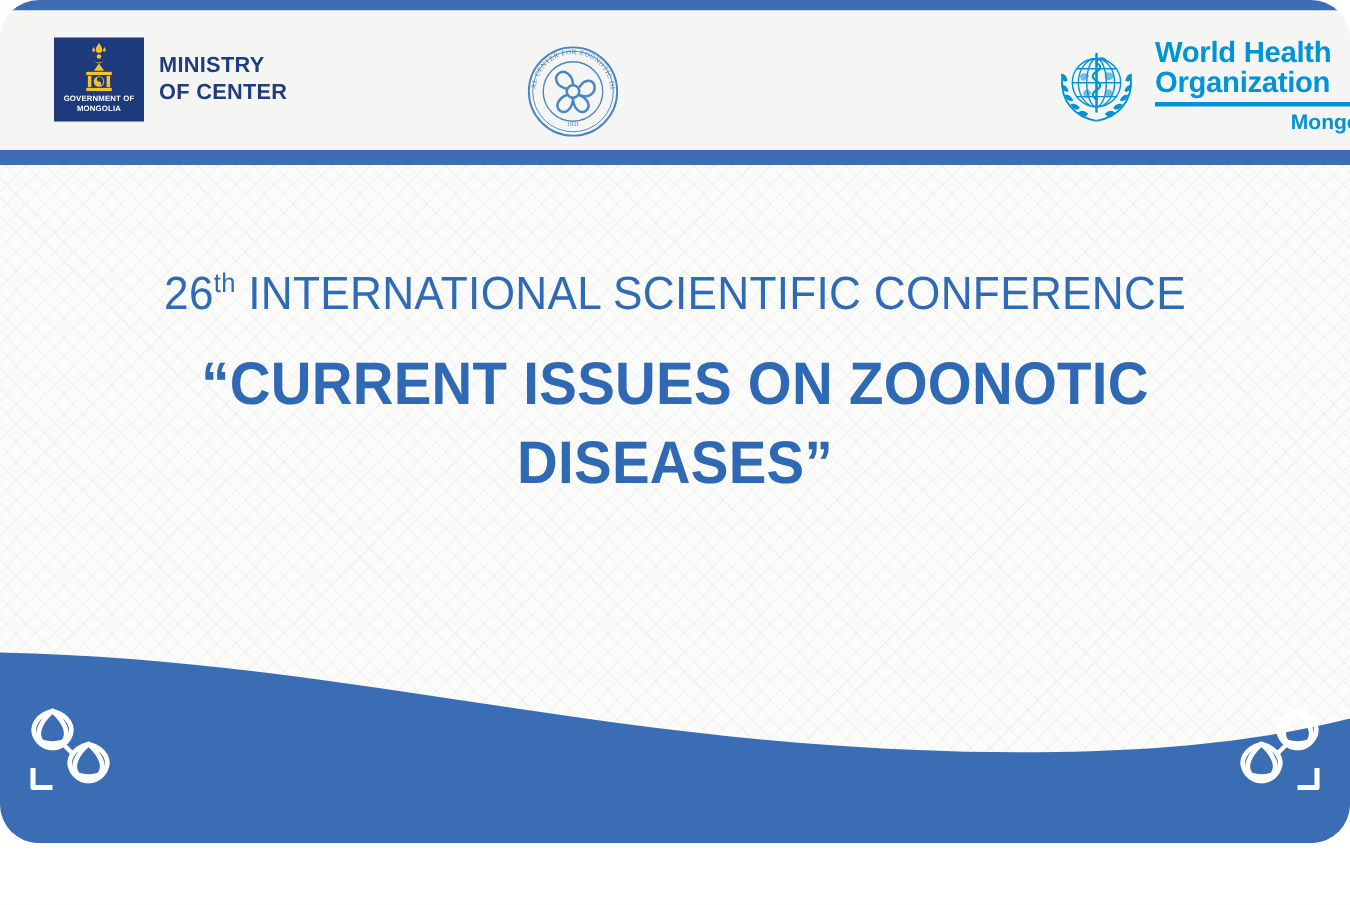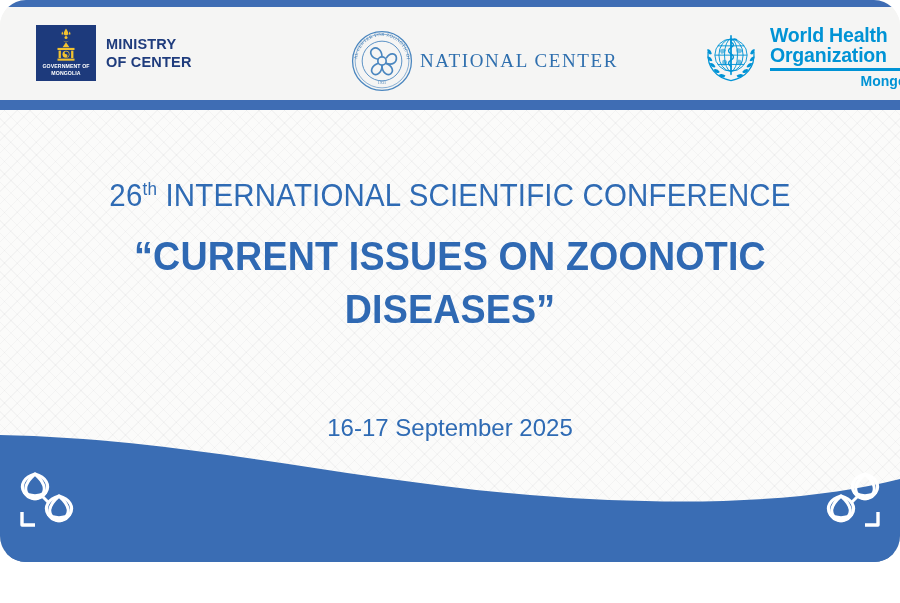--- a/index.html
+++ b/index.html
@@ -235,21 +235,20 @@
           <g>
             <path d="M50 43.5 C50 32 41 27 35.5 31 C30 35 31.5 45 44.4 47.3"></path>
             <path d="M55.6 53.2 C66 58 73 52 72.5 45.2 C72 38.4 63 35 56.5 45.8"></path>
             <path d="M44.4 53.2 C34 58 27 52 27.5 45.2 C28 38.4 37 35 43.5 45.8" opacity="0"></path>
             <path d="M50 56.5 C50 68 58 74 63.5 70 C69 66 66 57 55.8 53.4"></path>
             <path d="M44.2 53.4 C34 57 31 66 36.5 70 C42 74 50 68 50 56.5"></path>
           </g>
         </g>
       </svg>
       <div class="nczd-text">
-        <div class="nczd-l1">NATIONAL CENTER</div>
       </div>
     </div>
 
     <div class="logo" id="logo-who">
       <svg class="who-emblem" viewBox="0 0 100 100">
         <g stroke="#0093d5" fill="none" stroke-width="1.5">
 
           <circle cx="50" cy="47" r="26"></circle>
           <ellipse cx="50" cy="47" rx="10.5" ry="26"></ellipse>
           <ellipse cx="50" cy="47" rx="19.5" ry="26"></ellipse>
@@ -301,21 +300,20 @@
     </div>
   </div>
 
   <div class="headline" id="conf-line">
     <span>26</span><span class="sup">th</span><span> INTERNATIONAL SCIENTIFIC CONFERENCE</span>
   </div>
 
   <div class="headline" id="theme-line1">“CURRENT ISSUES ON ZOONOTIC</div>
   <div class="headline" id="theme-line2">DISEASES”</div>
 
-  <div class="headline" id="date-line">16-17 September 2025</div>
 
   <svg class="waves" viewBox="0 0 900 145" preserveAspectRatio="none">
     <path d="M0 40 C 180 34 330 74 520 90 C 680 103 810 96 900 74 L900 145 L0 145 Z" fill="#ddddd6"></path>
     <path d="M0 18 C 190 22 340 62 530 78 C 690 91 815 84 900 62 L900 145 L0 145 Z" fill="#3a6db4"></path>
   </svg>
 
   <svg class="ornament" id="ornament-left" viewBox="0 0 74 66">
     <g fill="none" stroke="#ffffff" stroke-width="3.2" stroke-linejoin="round">
 
       <g transform="translate(6,4)">

